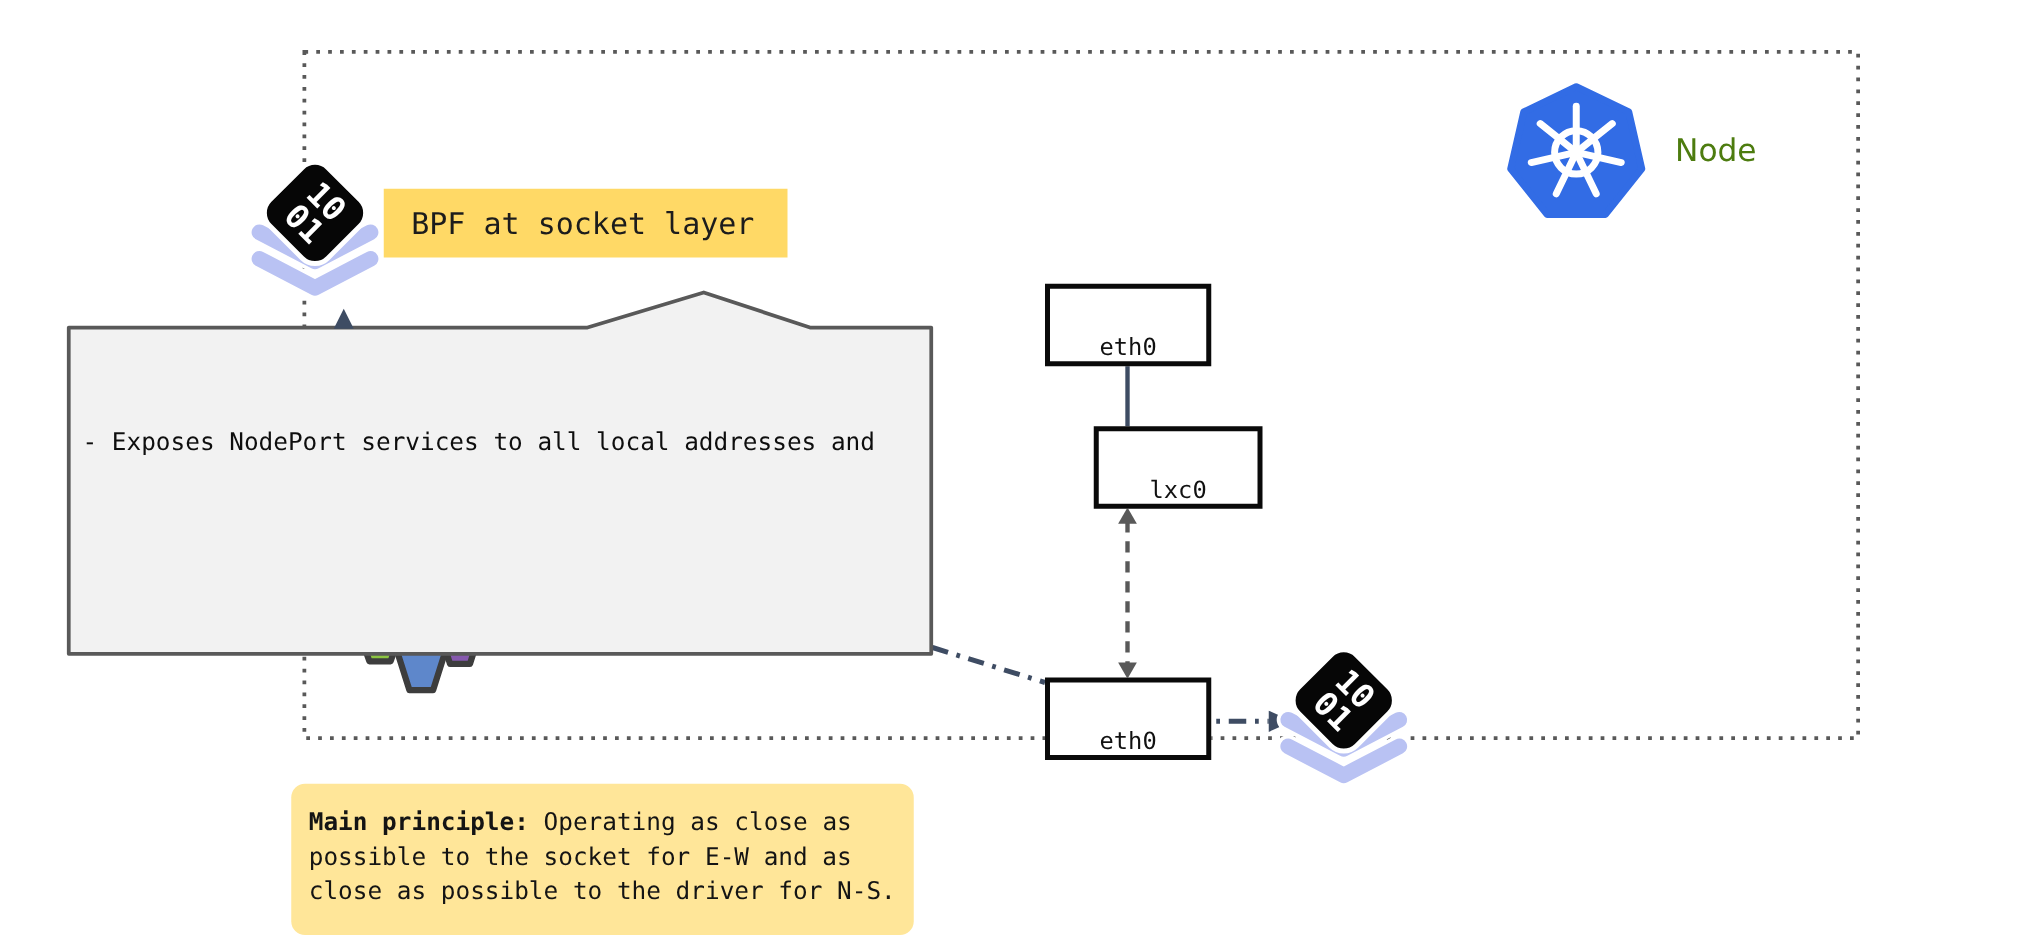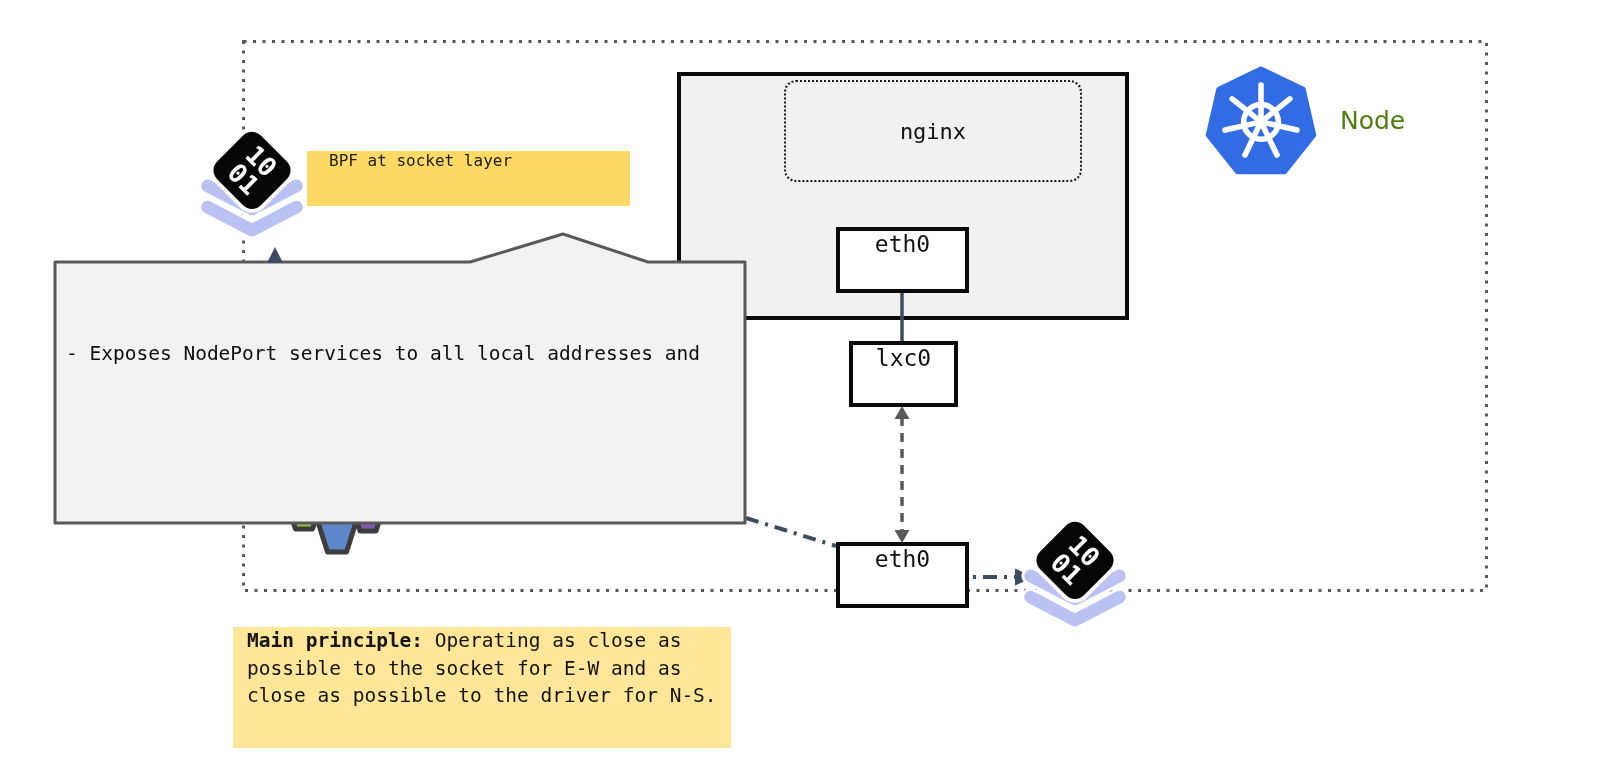--- a/index.html
+++ b/index.html
@@ -11,57 +11,52 @@
   
   .z0{z-index:0;} .z1{z-index:1;} .z2{z-index:2;} .z3{z-index:3;} .z4{z-index:4;} .z5{z-index:5;}
 
   
   .pod{left:677px;top:72px;width:452px;height:248px;background:#f1f1f1;border:4px solid #0a0a0a;box-sizing:border-box;}
   .nginx{position:absolute;left:103px;top:4px;width:294px;height:98px;border:2px dotted #1b1b1b;border-radius:12px;
          display:flex;align-items:center;justify-content:center;font-size:22px;}
 
   
   .iface{background:#ffffff;border:4px solid #0a0a0a;box-sizing:border-box;
-         display:flex;align-items:flex-start;justify-content:center;font-size:23px;}
+         display:flex;align-items:flex-end;justify-content:center;font-size:19px;}
   .iface.ethpod{left:836px;top:227px;width:133px;height:66px;}
-  .iface.lxc{left:849px;top:341px;width:109px;height:66px;}
+  .iface.lxc{left:875px;top:341px;width:135px;height:66px;}
   .iface.ethhost{left:836px;top:542px;width:133px;height:66px;}
 
   
-  .hl{background:#ffd966;display:flex;align-items:flex-start;font-size:16px;color:#1c1c1c;box-sizing:border-box;}
+  .hl{background:#ffd966;display:flex;align-items:center;font-size:24px;color:#1c1c1c;box-sizing:border-box;}
   .hl.socket{left:307px;top:151px;width:323px;height:55px;padding-left:22px;}
   .hl.xdp{left:1138px;top:548px;width:324px;height:59px;padding-left:20px;}
 
   
   .nodelabel{left:1340px;top:106px;font-family:"DejaVu Sans","Liberation Sans",sans-serif;font-size:25px;color:#4d7c0f;}
 
   
   .callout-text{left:66px;top:283px;font-size:19.5px;line-height:28.6px;white-space:pre;color:#0e0e0e;}
 
   
   .note{left:233px;top:627px;width:498px;height:121px;background:#ffe699;box-sizing:border-box;
-        padding:0 8px 0 14px;font-size:19.5px;line-height:27.6px;white-space:pre-wrap;color:#141414;}
+        padding:17px 8px 0 14px;font-size:19.5px;line-height:27.6px;white-space:pre-wrap;color:#141414;border-radius:11px;}
   .note b{font-weight:bold;}
 
   .bpf-digit{font-family:"DejaVu Sans Mono","Liberation Mono",monospace;font-weight:bold;fill:#ffffff;font-size:27px;}
 </style>
 </head>
 <body>
 
 <div class="canvas">
 
   <svg class="abs z0" width="1618" height="760" viewBox="0 0 1618 760">
     <rect x="243.5" y="41.5" width="1243" height="549" fill="none" stroke="#595959" stroke-width="3" stroke-dasharray="3 6.5"></rect>
   </svg>
 
-  <div class="abs z1 pod">
-    <div class="nginx">
-      <span>nginx</span>
-    </div>
-  </div>
 
   <div class="abs z1 note"><b>Main principle:</b><span> Operating as close as possible to the socket for E-W and as close as possible to the driver for N-S.</span></div>
 
   <svg class="abs z2" width="1618" height="760" viewBox="0 0 1618 760" style="pointer-events:none;">
 
     <line x1="902" y1="292" x2="902" y2="343" stroke="#3e4c63" stroke-width="3.5"></line>
 
     <line x1="902" y1="417" x2="902" y2="533" stroke="#595959" stroke-width="3.5" stroke-dasharray="9 7"></line>
     <polygon points="902,406 894.5,419 909.5,419" fill="#595959"></polygon>
     <polygon points="902,543 894.5,530 909.5,530" fill="#595959"></polygon>

